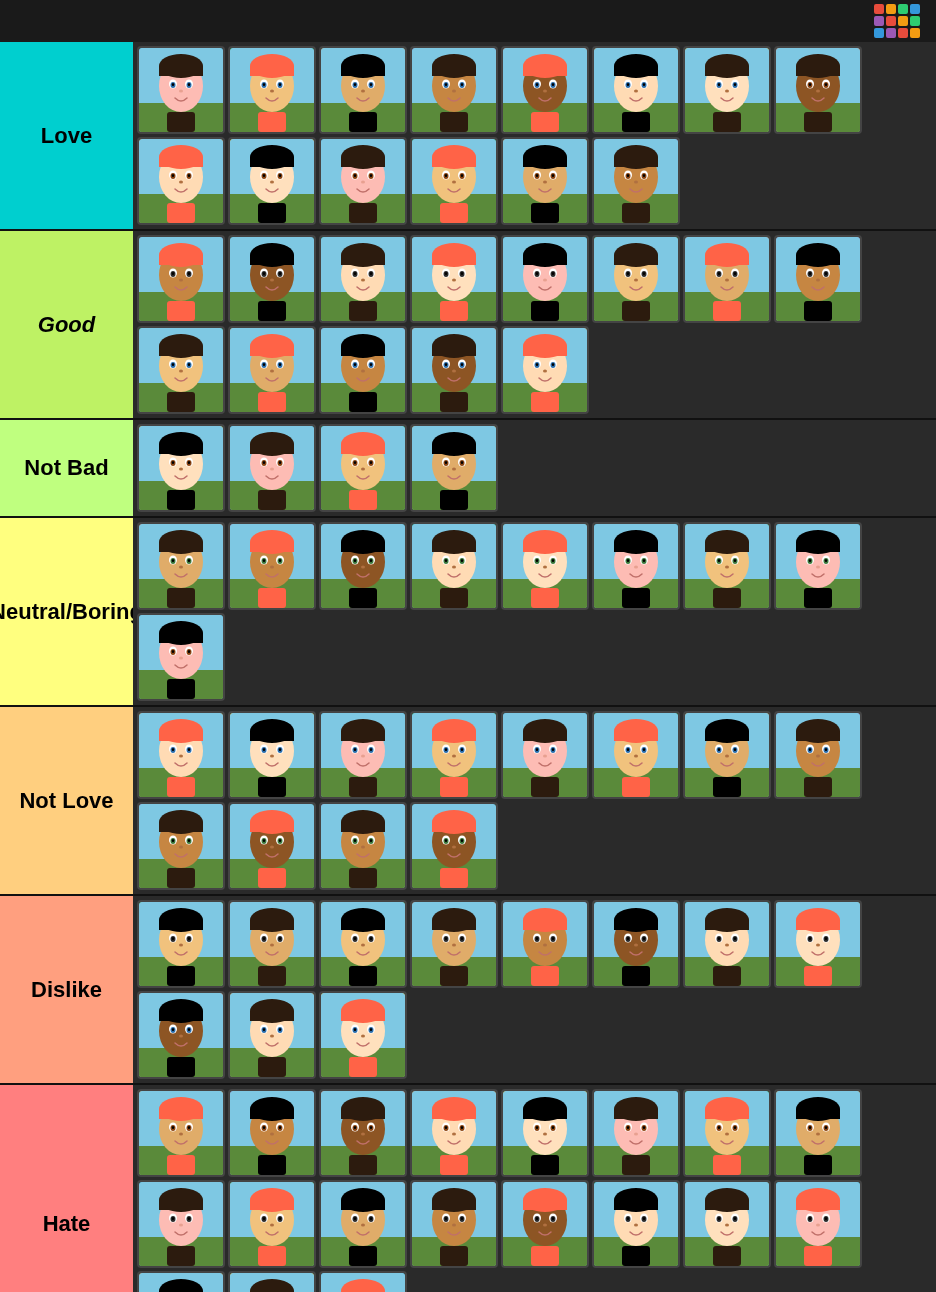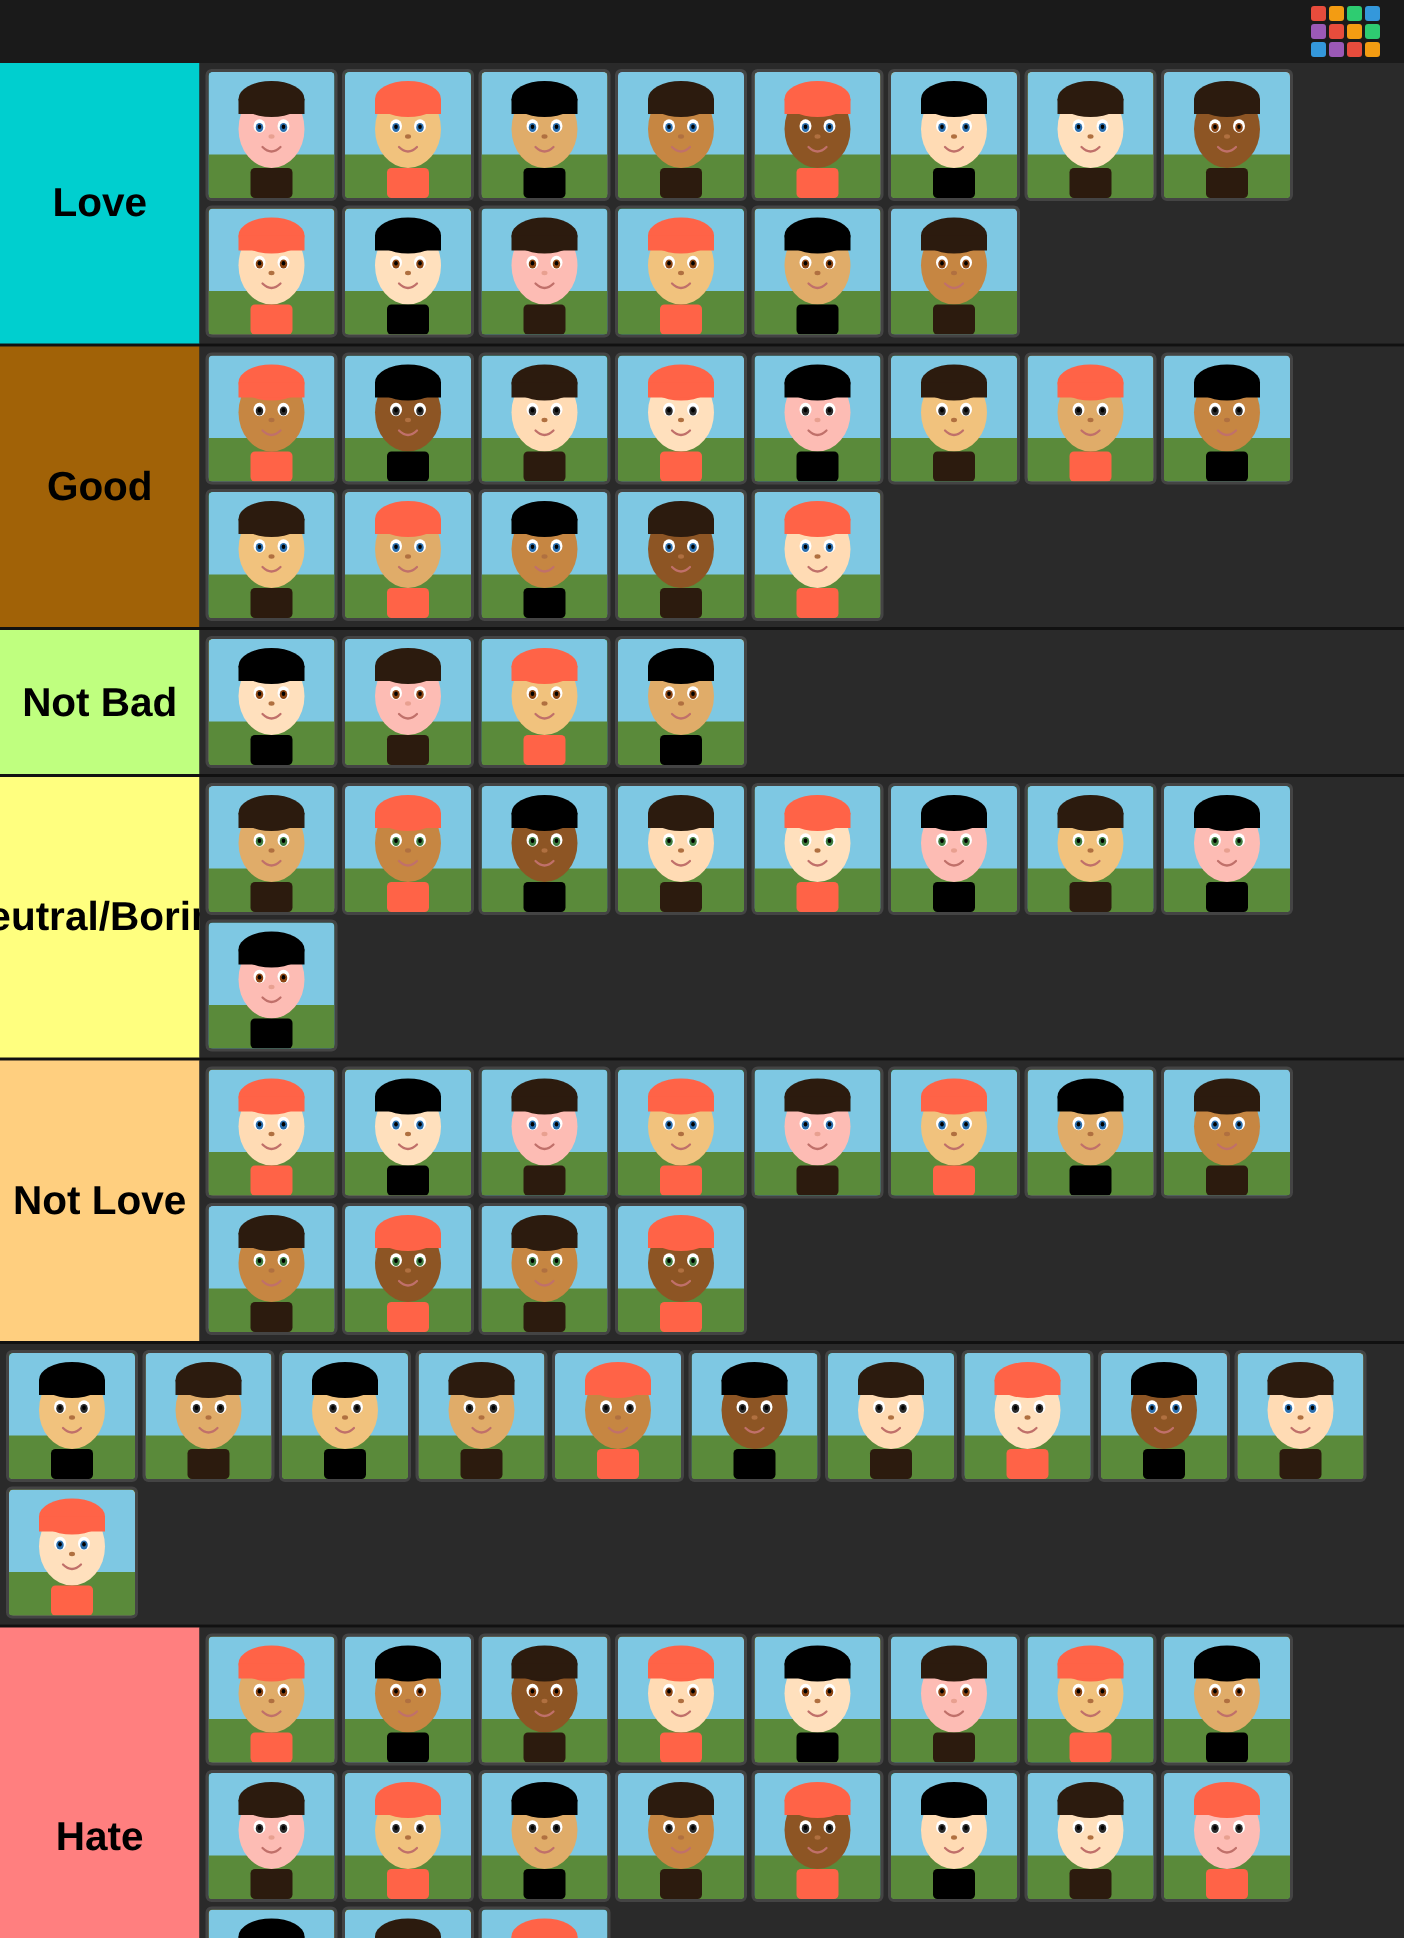--- a/index.html
+++ b/index.html
@@ -15,21 +15,21 @@
       display: flex;
       flex-direction: row;
       border-bottom: 2px solid #111;
     }
     .tier-label {
       width: 133px;
       min-width: 133px;
       display: flex;
       align-items: center;
       justify-content: center;
-      font-size: 27px;
+      font-size: 22px;
       font-weight: bold;
       color: #000;
       text-align: center;
       padding: 6px;
     }
     .tier-content {
       flex: 1;
       display: flex;
       flex-wrap: wrap;
       background: #2a2a2a;
@@ -45,21 +45,21 @@
       overflow: hidden;
       background: #3a5a3a;
       display: flex;
       align-items: center;
       justify-content: center;
       position: relative;
     }
 
     
     .tier-love { background-color: #00cfcf; }
-    .tier-good { background-color: #a16207; }
+    .tier-good { background-color: #bef264; font-style: italic; }
     .tier-notbad { background-color: #bfff7f; }
     .tier-neutral { background-color: #ffff7f; }
     .tier-notgood { background-color: #ffcf7f; }
     .tier-dislike { background-color: #ff9f7f; }
     .tier-hate { background-color: #ff7f7f; }
 
     .logo-area {
       display: flex;
       justify-content: flex-end;
       align-items: center;
@@ -1480,20 +1480,21 @@
     <ellipse cx="42" cy="43" rx="2" ry="1.5" fill="#b07040"></ellipse>
 
     <path d="M36,50 Q42,56 48,50" stroke="#c0706a" stroke-width="1.5" fill="none" stroke-linecap="round"></path>
 
     <rect x="28" y="64" width="28" height="20" fill="#FF6347" rx="3"></rect>
   </svg>
           </div>
         </div>
       </div>
       <div class="tier-row">
+        <div class="tier-label tier-dislike">Dislike</div>
         <div class="tier-content">
           <div class="char-cell">
             <svg xmlns="http://www.w3.org/2000/svg" width="84" height="84" viewBox="0 0 84 84">
     <rect width="84" height="84" fill="#5ba85a" rx="3"></rect>
 
     <rect width="84" height="84" fill="#7ec8e3" rx="3"></rect>
     <rect y="55" width="84" height="29" fill="#5a8a3a" rx="0"></rect>
 
     <ellipse cx="42" cy="38" rx="22" ry="26" fill="#F1C27D"></ellipse>
 

